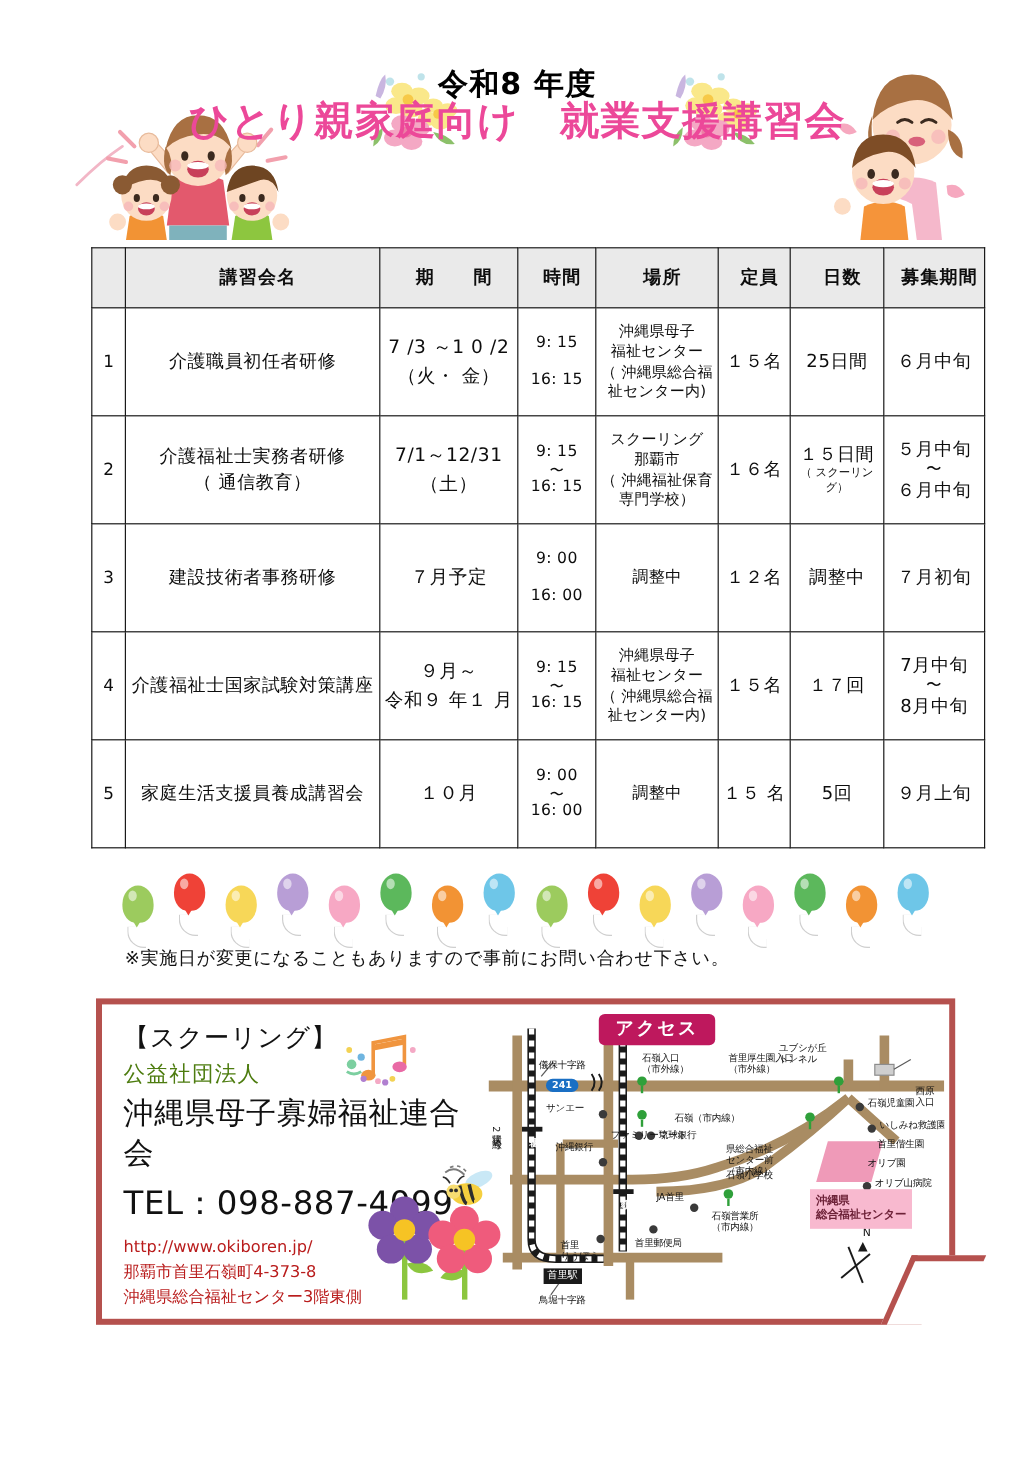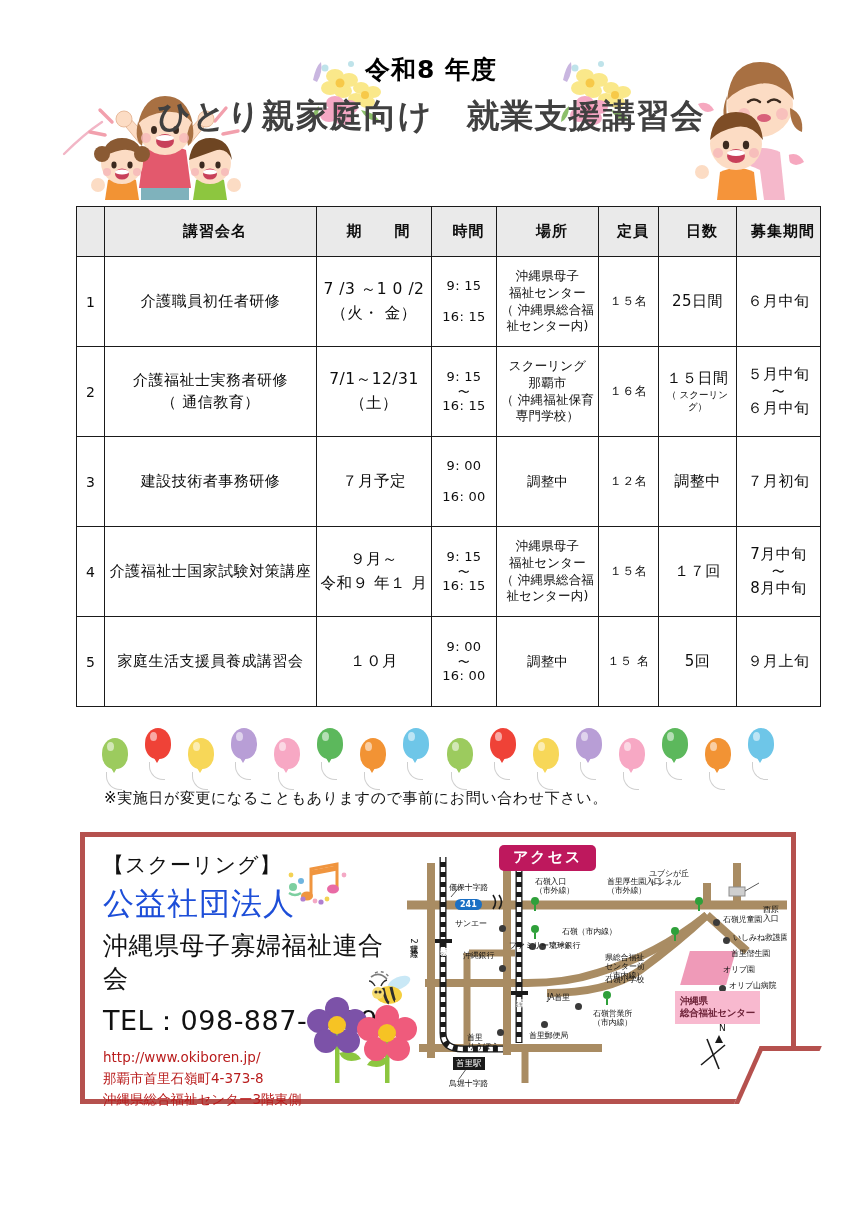--- a/index.html
+++ b/index.html
@@ -18,21 +18,21 @@
   .title-wrap {
     position:absolute; left:0; right:0; top:56px;
     text-align:center; z-index:5;
   }
   .title-year {
     font-size:25px; font-weight:bold; letter-spacing:1px;
     color:#000; line-height:1.1;
   }
   .title-main {
     font-size:33px; font-weight:bold; letter-spacing:1px;
-    color:#404040; margin-top:14px; line-height:1.1;font-family:Liberation Serif, serif;
+    color:#ec4899; line-height:1.1;font-family:Liberation Serif, serif;
   }
 
   
   .flower-cluster { position:absolute; z-index:4; }
   .fc-left  { left:305px; top:58px; }
   .fc-right { left:555px; top:58px; }
 
   
   .ill-left  { position:absolute; left:78px; top:88px; z-index:3; }
   .ill-right { position:absolute; left:690px; top:52px; z-index:3; }
@@ -73,21 +73,21 @@
   col.c-recr  { width:84px; }
 
   .cell-no   { font-size:14px; }
   .cell-name { font-size:15px; line-height:1.45; letter-spacing:0.5px;margin-top:36px; }
   .cell-term { font-size:15.5px; line-height:1.5; letter-spacing:0.5px; }
   .cell-time { font-size:13px; line-height:1.25; letter-spacing:0.3px; }
   .cell-time .tilde { font-size:12px; display:block; line-height:1.0; }
   .cell-time .blank-gap { display:block; height:14px; }
   .cell-place{ font-size:12.5px; line-height:1.35; letter-spacing:0.2px; }
   .cell-place.small { font-size:13.5px; }
-  .cell-cap  { font-size:12px; letter-spacing:0.5px; }
+  .cell-cap  { font-size:15px; letter-spacing:0.5px; }
   .cell-days { font-size:15px; letter-spacing:0.5px; line-height:1.3; }
   .cell-days .sub { font-size:9.5px; display:block; letter-spacing:0; }
   .cell-recr { font-size:15px; line-height:1.4; letter-spacing:0.5px; }
   .cell-recr .tilde { display:block; font-size:13px; line-height:1.0; }
 
   
   .balloon-row {
     position:absolute; left:100px; top:728px; width:676px; height:58px;
     display:flex; align-items:flex-start; justify-content:space-between;
   }
@@ -138,21 +138,21 @@
     transform: skewX(-24deg);
     transform-origin: bottom right;
   }
   .fold-cover {
     position:absolute; right:-7px; bottom:-7px;
     width:30px; height:16px; background:#ffffff;
   }
 
   .contact-left { position:absolute; left:18px; top:14px; width:300px; }
   .ct-head   { font-size:21px; letter-spacing:1px; color:#111; }
-  .ct-org1   { font-size:31px; letter-spacing:1px; margin-top:4px; color:#1d4ed8; }
+  .ct-org1   { font-size:18px; letter-spacing:1px; margin-top:4px; color:#4d7c0f; }
   .ct-org2   { font-size:25px; letter-spacing:0.5px; margin-top:4px; color:#111; }
   .ct-tel    { font-size:27px; letter-spacing:0.5px; margin-top:8px; color:#111; }
   .ct-small  { font-size:13.5px; line-height:1.55; margin-top:8px; color:#b91c1c; }
 
   
   .music-doodle { position:absolute; left:178px; top:8px; }
   
   .bee-doodle   { position:absolute; left:262px; top:118px; }
   
   .flower-doodle{ position:absolute; left:200px; top:140px; }

